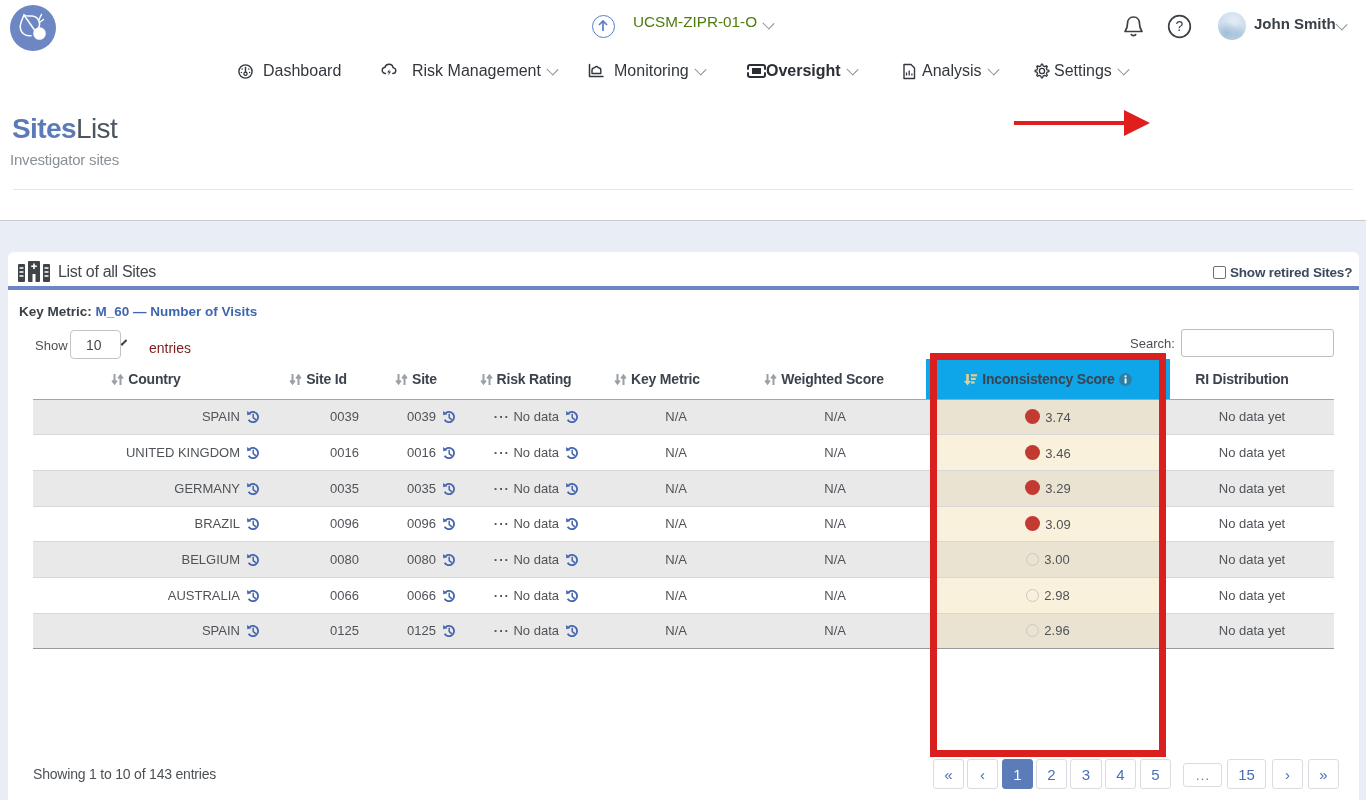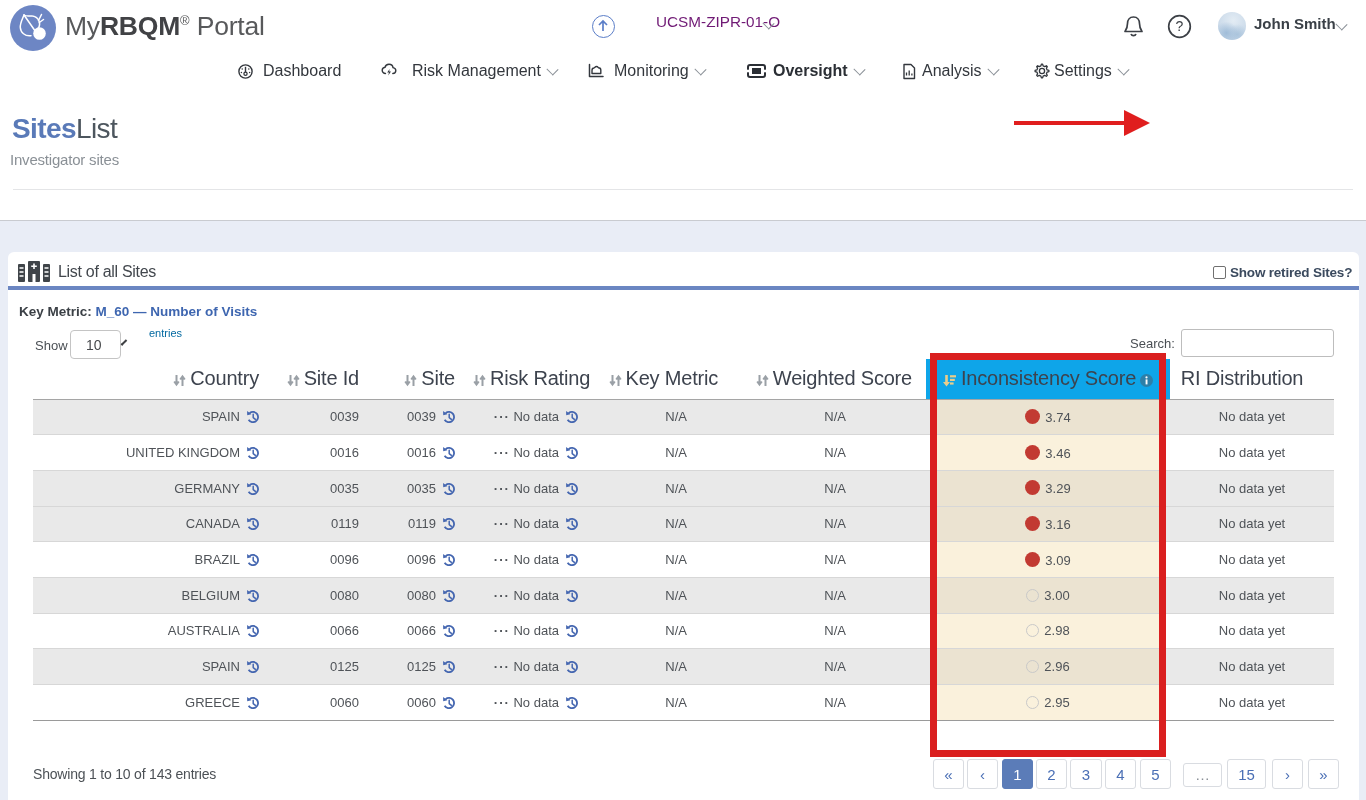--- a/index.html
+++ b/index.html
@@ -9,35 +9,35 @@
 #page { position:relative; width:1366px; height:800px; }
 .abs { position:absolute; }
 
 
 #logo { left:10px; top:5px; width:46px; height:46px; border-radius:50%; background:#6d86c4; }
 #brand { left:65px; top:11px; font-size:26.5px; color:#58595b; letter-spacing:-0.2px; }
 #brand b { color:#414245; font-weight:bold; }
 #brand sup { font-size:13px; }
 #study-circ { left:592px; top:15px; width:23px; height:23px; border-radius:50%;
   border:1.6px solid #5b7ec8; }
-#study-txt { left:656px; top:13px; font-size:15.3px; color:#701a75; }
+#study-txt { left:633px; top:13px; font-size:15.3px; color:#4d7c0f; }
 .caret { display:inline-block; width:9px; height:9px; border-right:1.6px solid #8a9097;
   border-bottom:1.6px solid #8a9097; transform:rotate(45deg) scale(1,0.9); }
 #study-caret { left:764px; top:19px; }
 #john { left:1254px; top:15px; font-size:15px; color:#3a4047; font-weight:bold; }
 #john-caret { left:1337px; top:20px; }
 #avatar { left:1218px; top:12px; width:28px; height:28px; border-radius:50%;
   background:radial-gradient(circle at 30% 75%, #9fbcd8 0%, rgba(175,198,221,0) 40%),
              radial-gradient(circle at 70% 80%, #aac4dc 0%, rgba(175,198,221,0) 35%),
              radial-gradient(circle at 55% 30%, #e3ecf4 0%, #ccdbea 60%, #bccfe2 100%); }
 
 
 .nav-item { top:61px; height:20px; display:flex; align-items:center; font-size:16px;
   color:#33373d; white-space:nowrap; }
-.nav-item .lbl { margin-left:7px; }
+.nav-item .lbl { }
 .nav-item .caret { margin-left:7px; margin-top:-3px; }
 .nav-bold { font-weight:bold; color:#2b2f35; }
 
 
 #title { left:12px; top:113px; font-size:28px; letter-spacing:-0.6px; color:#4d565e; }
 #title b { color:#5a7ab8; }
 #subtitle { left:10px; top:151px; font-size:15px; letter-spacing:-0.2px; color:#8a9096; }
 #hr1 { left:13px; top:189px; width:1340px; height:1px; background:#e4e5e7; }
 
 
@@ -64,30 +64,30 @@
 #keymetric { left:19px; top:304px; font-size:13.5px; color:#3b4046; font-weight:bold; }
 #keymetric a { color:#3e66b0; font-weight:bold; text-decoration:none; }
 
 #show-lbl { left:35px; top:338px; font-size:13px; color:#4a4f54; }
 #select { left:70px; top:330px; width:51px; height:29px; border:1px solid #c4c4c4;
   border-radius:4px; background:#fff; color:#47494c;
   display:flex; align-items:center; }
 #select span { margin-left:15px; font-size:14px; }
 #select .selcaret { margin-left:21px; width:9px; height:9px; border-right:2.4px solid #3f4144;
   border-bottom:2.4px solid #3f4144; transform:rotate(45deg) scale(1,0.8); margin-top:-4px; }
-#entries-lbl { left:149px; top:327px; font-size:11px; color:#0369a1; }
+#entries-lbl { left:149px; top:340px; font-size:14px; color:#7f1d1d; }
 #search-lbl { left:1130px; top:336px; font-size:13px; color:#4a4f54; }
 #search-box { left:1181px; top:329px; width:153px; height:28px; border:1px solid #bdbdbd;
   border-radius:3px; background:#fff; }
 
 
 #tbl { left:33px; top:359px; width:1301px; border-collapse:collapse; table-layout:fixed;
   font-size:13px; color:#4f5358; }
-#tbl th { font-weight:normal; color:#3d434e; font-size:20px; letter-spacing:-0.2px; height:40px; vertical-align:middle;
-  white-space:nowrap; }
+#tbl th { font-weight:bold; color:#3d434e; font-size:14px; letter-spacing:-0.2px; height:40px; vertical-align:middle;
+  white-space:nowrap;text-align:center; }
 #tbl td { height:35.7px; vertical-align:middle; white-space:nowrap; }
 #tbl thead tr { border-bottom:1px solid #a5a5a5; }
 #tbl tbody tr { border-bottom:1px solid #d7d7d7; }
 #tbl tbody tr:last-child { border-bottom:1px solid #9a9a9a; }
 #tbl tbody tr.odd { background:#e9e9e9; }
 .tr-right { text-align:right; padding-right:18px; }
 .c-incon { text-align:center; }
 td.c-incon.odd-c { background:linear-gradient(to right, #e9e9e9 0 4px, #ebe3d1 4px 240px, #e9e9e9 240px); }
 td.c-incon.even-c { background:linear-gradient(to right, #fff 0 4px, #faf1dc 4px 240px, #fff 240px); }
 th.c-incon { background:#0ea5e9; }
@@ -135,21 +135,20 @@
     <svg width="46" height="46" viewBox="0 0 46 46">
       <g fill="none" stroke="#fff" stroke-width="1.5" stroke-linecap="round" stroke-linejoin="round">
         <path d="M14 10 C12.5 14 10 18 10.3 22.5 C10.6 27.5 15 31.5 21 30.7"></path>
         <path d="M14 10 C17 12 20 10.5 22.5 11 C25.5 11.5 28 13.5 29 16 C30 18.5 29.5 21.5 28 23.5"></path>
         <path d="M14 10 L25.5 26.5"></path>
         <path d="M28.5 15.5 L31.5 9.5 M29.3 17.5 L33.5 14.5"></path>
       </g>
       <circle cx="29.5" cy="28.5" r="6.3" fill="#fff"></circle>
     </svg>
   </div>
-  <div class="abs" id="brand">My<b>RBQM</b><sup>®</sup> Portal</div>
 
   <div class="abs" id="study-circ">
     <svg width="20" height="20" viewBox="0 0 20 20" style="margin:0 0 0 0">
       <path d="M10 15 L10 5 M6 9 L10 5 L14 9" stroke="#5b7ec8" stroke-width="1.7" fill="none"></path>
     </svg>
   </div>
   <div class="abs" id="study-txt">UCSM-ZIPR-01-O</div>
   <div class="abs caret" id="study-caret"></div>
 
   <div class="abs" id="bell" style="left:1123px; top:14px;">
@@ -346,36 +345,20 @@
               <use href="#hist"></use>
             </svg></td>
       <td class="tr-right"><span class="dot3">···</span> No data<svg class="hist" width="14" height="13" viewBox="0 0 13 13" style="vertical-align:-2px; margin-left:5px;">
               <use href="#hist"></use>
             </svg></td>
       <td class="tr-right" style="padding-right:49px;">N/A</td>
       <td class="tr-right" style="padding-right:80px;">N/A</td>
       <td class="c-incon odd-c"><span class="redcirc"></span>3.29</td>
       <td class="c-ri">No data yet</td>
     </tr>
-<tr class="odd">
-      <td class="tr-right">CANADA<svg class="hist" width="14" height="13" viewBox="0 0 13 13" style="vertical-align:-2px; margin-left:5px;">
-              <use href="#hist"></use>
-            </svg></td>
-      <td class="tr-right">0119</td>
-      <td class="tr-right">0119<svg class="hist" width="14" height="13" viewBox="0 0 13 13" style="vertical-align:-2px; margin-left:5px;">
-              <use href="#hist"></use>
-            </svg></td>
-      <td class="tr-right"><span class="dot3">···</span> No data<svg class="hist" width="14" height="13" viewBox="0 0 13 13" style="vertical-align:-2px; margin-left:5px;">
-              <use href="#hist"></use>
-            </svg></td>
-      <td class="tr-right" style="padding-right:49px;">N/A</td>
-      <td class="tr-right" style="padding-right:80px;">N/A</td>
-      <td class="c-incon odd-c"><span class="redcirc"></span>3.16</td>
-      <td class="c-ri">No data yet</td>
-    </tr>
 <tr>
       <td class="tr-right">BRAZIL<svg class="hist" width="14" height="13" viewBox="0 0 13 13" style="vertical-align:-2px; margin-left:5px;">
               <use href="#hist"></use>
             </svg></td>
       <td class="tr-right">0096</td>
       <td class="tr-right">0096<svg class="hist" width="14" height="13" viewBox="0 0 13 13" style="vertical-align:-2px; margin-left:5px;">
               <use href="#hist"></use>
             </svg></td>
       <td class="tr-right"><span class="dot3">···</span> No data<svg class="hist" width="14" height="13" viewBox="0 0 13 13" style="vertical-align:-2px; margin-left:5px;">
               <use href="#hist"></use>
@@ -424,36 +407,20 @@
       <td class="tr-right">0125</td>
       <td class="tr-right">0125<svg class="hist" width="14" height="13" viewBox="0 0 13 13" style="vertical-align:-2px; margin-left:5px;">
               <use href="#hist"></use>
             </svg></td>
       <td class="tr-right"><span class="dot3">···</span> No data<svg class="hist" width="14" height="13" viewBox="0 0 13 13" style="vertical-align:-2px; margin-left:5px;">
               <use href="#hist"></use>
             </svg></td>
       <td class="tr-right" style="padding-right:49px;">N/A</td>
       <td class="tr-right" style="padding-right:80px;">N/A</td>
       <td class="c-incon odd-c"><span class="opencirc"></span>2.96</td>
-      <td class="c-ri">No data yet</td>
-    </tr>
-<tr>
-      <td class="tr-right">GREECE<svg class="hist" width="14" height="13" viewBox="0 0 13 13" style="vertical-align:-2px; margin-left:5px;">
-              <use href="#hist"></use>
-            </svg></td>
-      <td class="tr-right">0060</td>
-      <td class="tr-right">0060<svg class="hist" width="14" height="13" viewBox="0 0 13 13" style="vertical-align:-2px; margin-left:5px;">
-              <use href="#hist"></use>
-            </svg></td>
-      <td class="tr-right"><span class="dot3">···</span> No data<svg class="hist" width="14" height="13" viewBox="0 0 13 13" style="vertical-align:-2px; margin-left:5px;">
-              <use href="#hist"></use>
-            </svg></td>
-      <td class="tr-right" style="padding-right:49px;">N/A</td>
-      <td class="tr-right" style="padding-right:80px;">N/A</td>
-      <td class="c-incon even-c"><span class="opencirc"></span>2.95</td>
       <td class="c-ri">No data yet</td>
     </tr>
 </tbody>
   </table>
 
   <div class="abs" id="redbox"></div>
 
   <div class="abs" id="showing">Showing 1 to 10 of 143 entries</div>
   <div class="abs pgbtn" style="left:933px; width:31px;">«</div>
 <div class="abs pgbtn" style="left:967px; width:31px;">‹</div>

